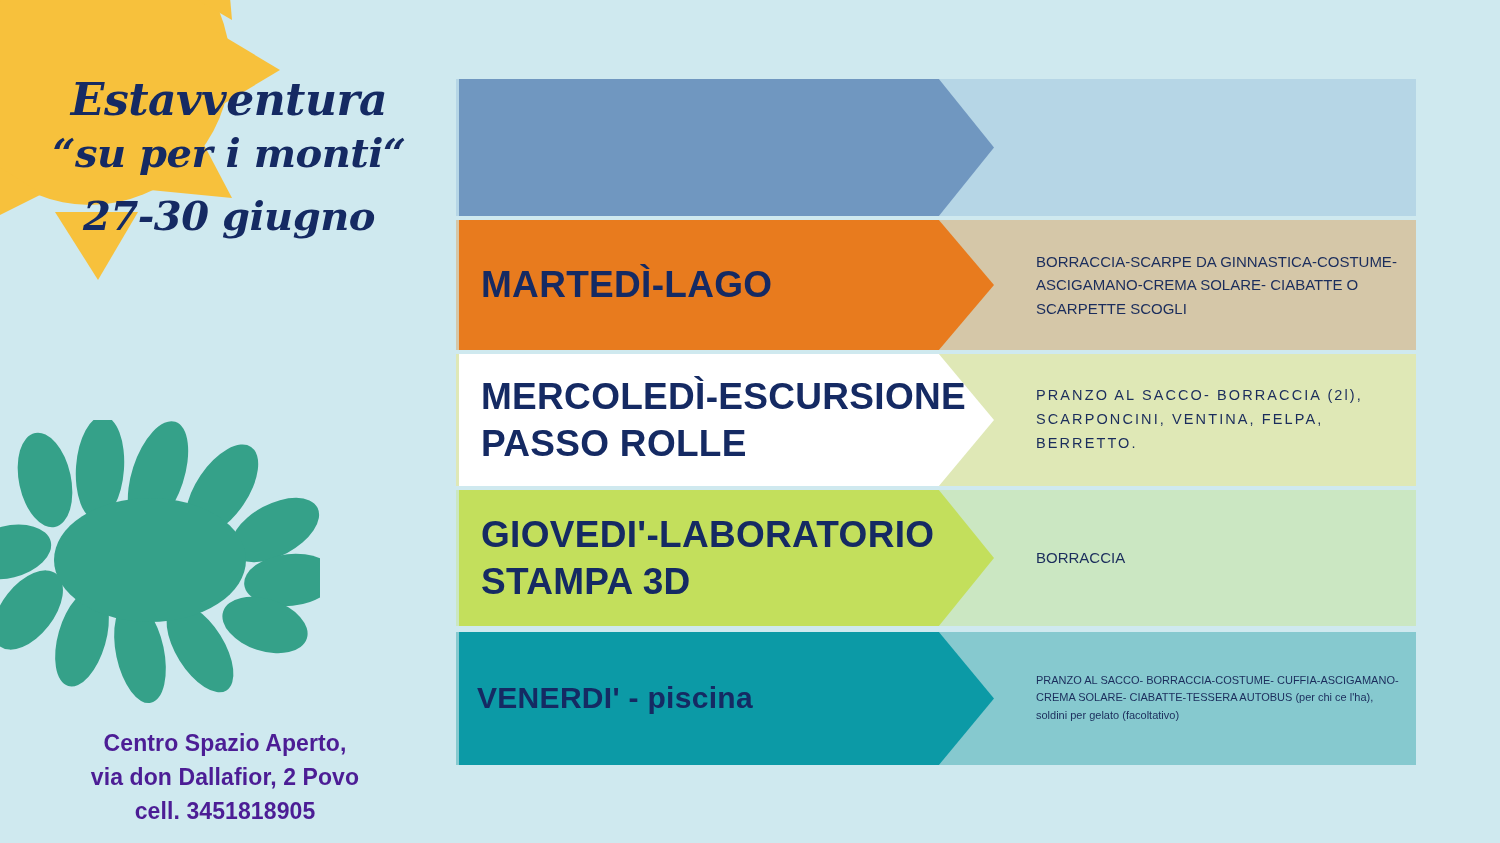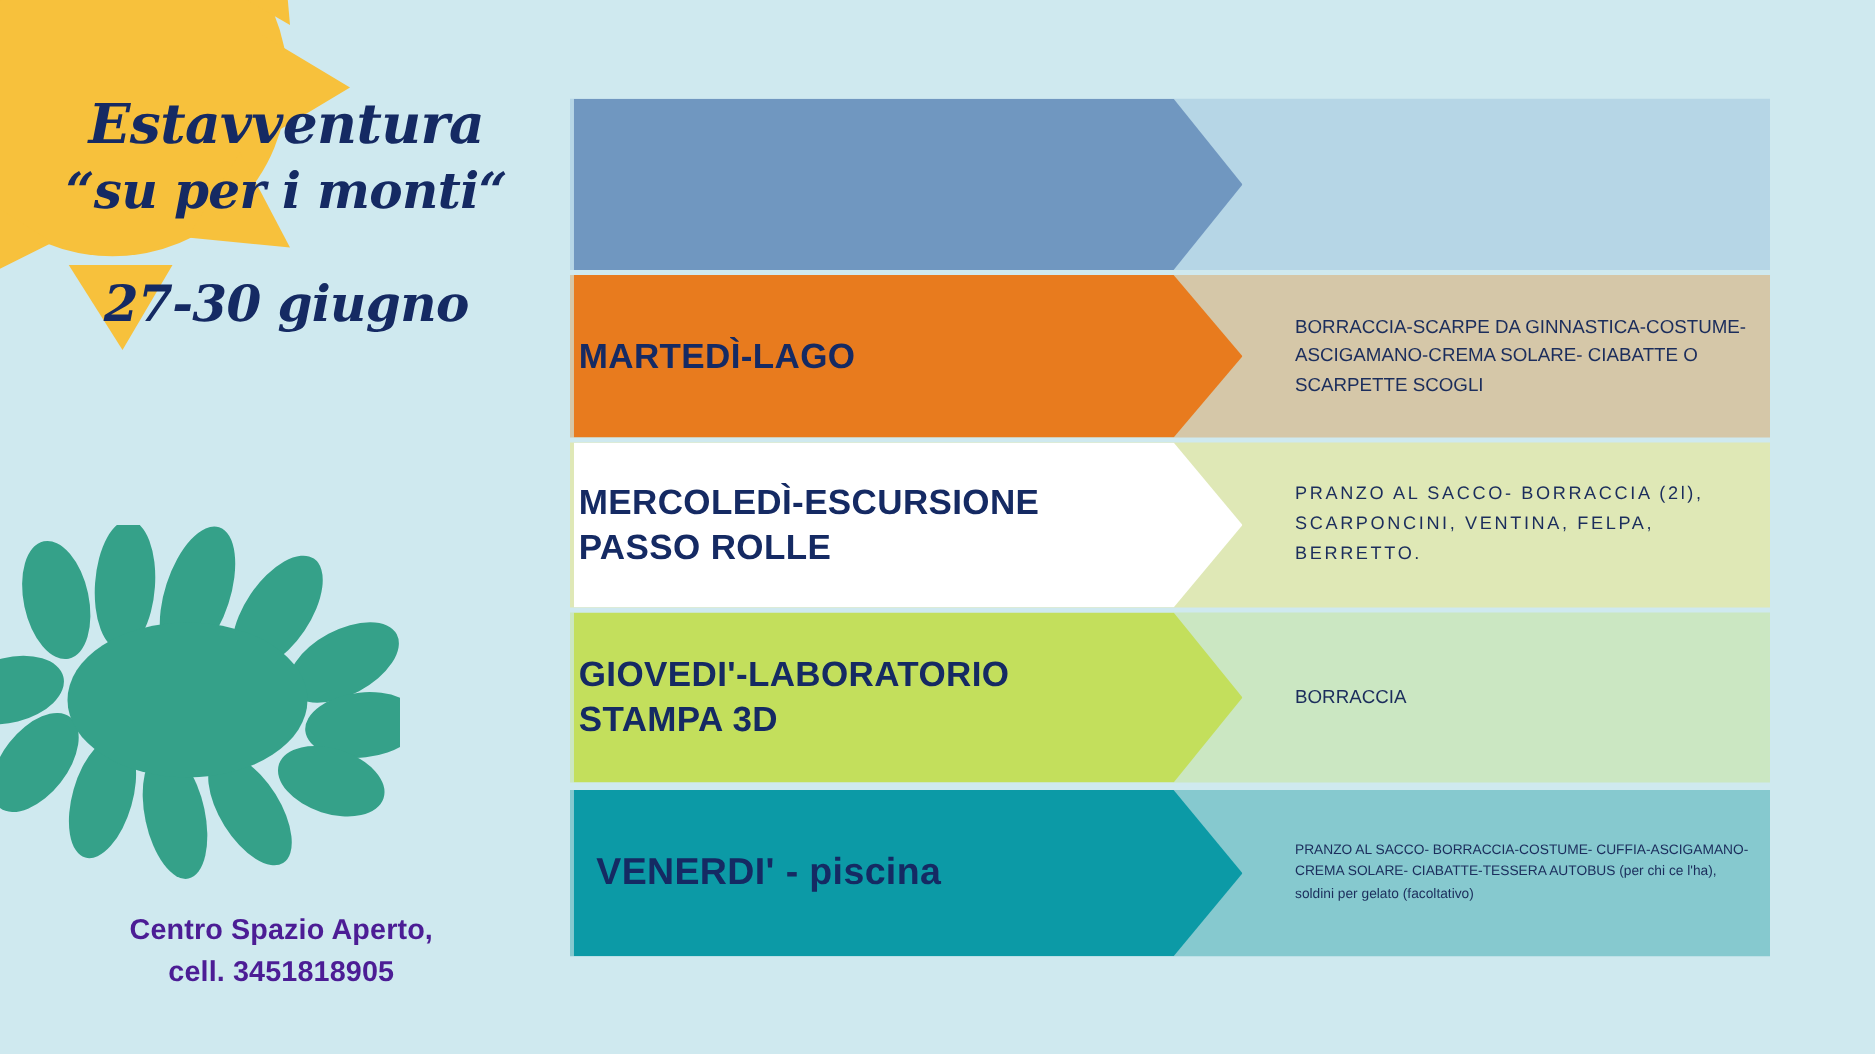--- a/index.html
+++ b/index.html
@@ -45,21 +45,21 @@
   }
   .headline-line {
     font-family: "DejaVu Serif", serif;
     font-weight: bold;
     font-style: italic;
     letter-spacing: -0.5px;
     white-space: nowrap;
   }
   #headline-1 { font-size: 44px; line-height: 1.0; }
   #headline-2 { font-size: 40px; line-height: 1.55; }
-  #headline-3 { font-size: 40px; line-height: 1.62; margin-top: 28px; }
+  #headline-3 { font-size: 40px; line-height: 1.62; }
 
   #subtitle-block {
     position: absolute;
     left: 0; top: 322px;
     width: 450px;
     text-align: center;
     color: #152a63;
     font-weight: bold;
     font-size: 22px;
     line-height: 1.42;
@@ -104,24 +104,24 @@
     left: 3px; top: 0;
     width: 535px; height: 100%;
     clip-path: polygon(0 0, 89.7% 0, 100% 50%, 89.7% 100%, 0 100%);
     display: flex;
     align-items: center;
   }
 
   .row-label {
     color: #152a63;
     font-weight: bold;
-    font-size: 28px;
+    font-size: 37px;
     line-height: 1.28;
     letter-spacing: 0.3px;
-    padding-left: 4px;
+    padding-left: 22px;
     white-space: pre-line;
   }
   .row-label.friday {
     padding-left: 18px;
     font-size: 30px;
   }
   .row-label .lower {
     text-transform: none;
     font-weight: bold;
   }
@@ -186,20 +186,21 @@
 
   <div id="headline-block">
     <div class="headline-line" id="headline-1">Estavventura</div>
     <div class="headline-line" id="headline-2">“su per i monti“</div>
     <div class="headline-line" id="headline-3">27-30 giugno</div>
   </div>
 
 
   <div id="contact-block">
     <div>Centro Spazio Aperto,</div>
+    <div>via don Dallafior, 2 Povo</div>
     <div>cell. 3451818905</div>
   </div>
 </div>
 
 <div id="rows-area">
 
   <div class="row" style="top:79px; height:137px;">
     <div class="row-panel" style="background:#b6d6e6;"></div>
     <div class="row-arrow" style="background:#7097c0;"></div>
   </div>

